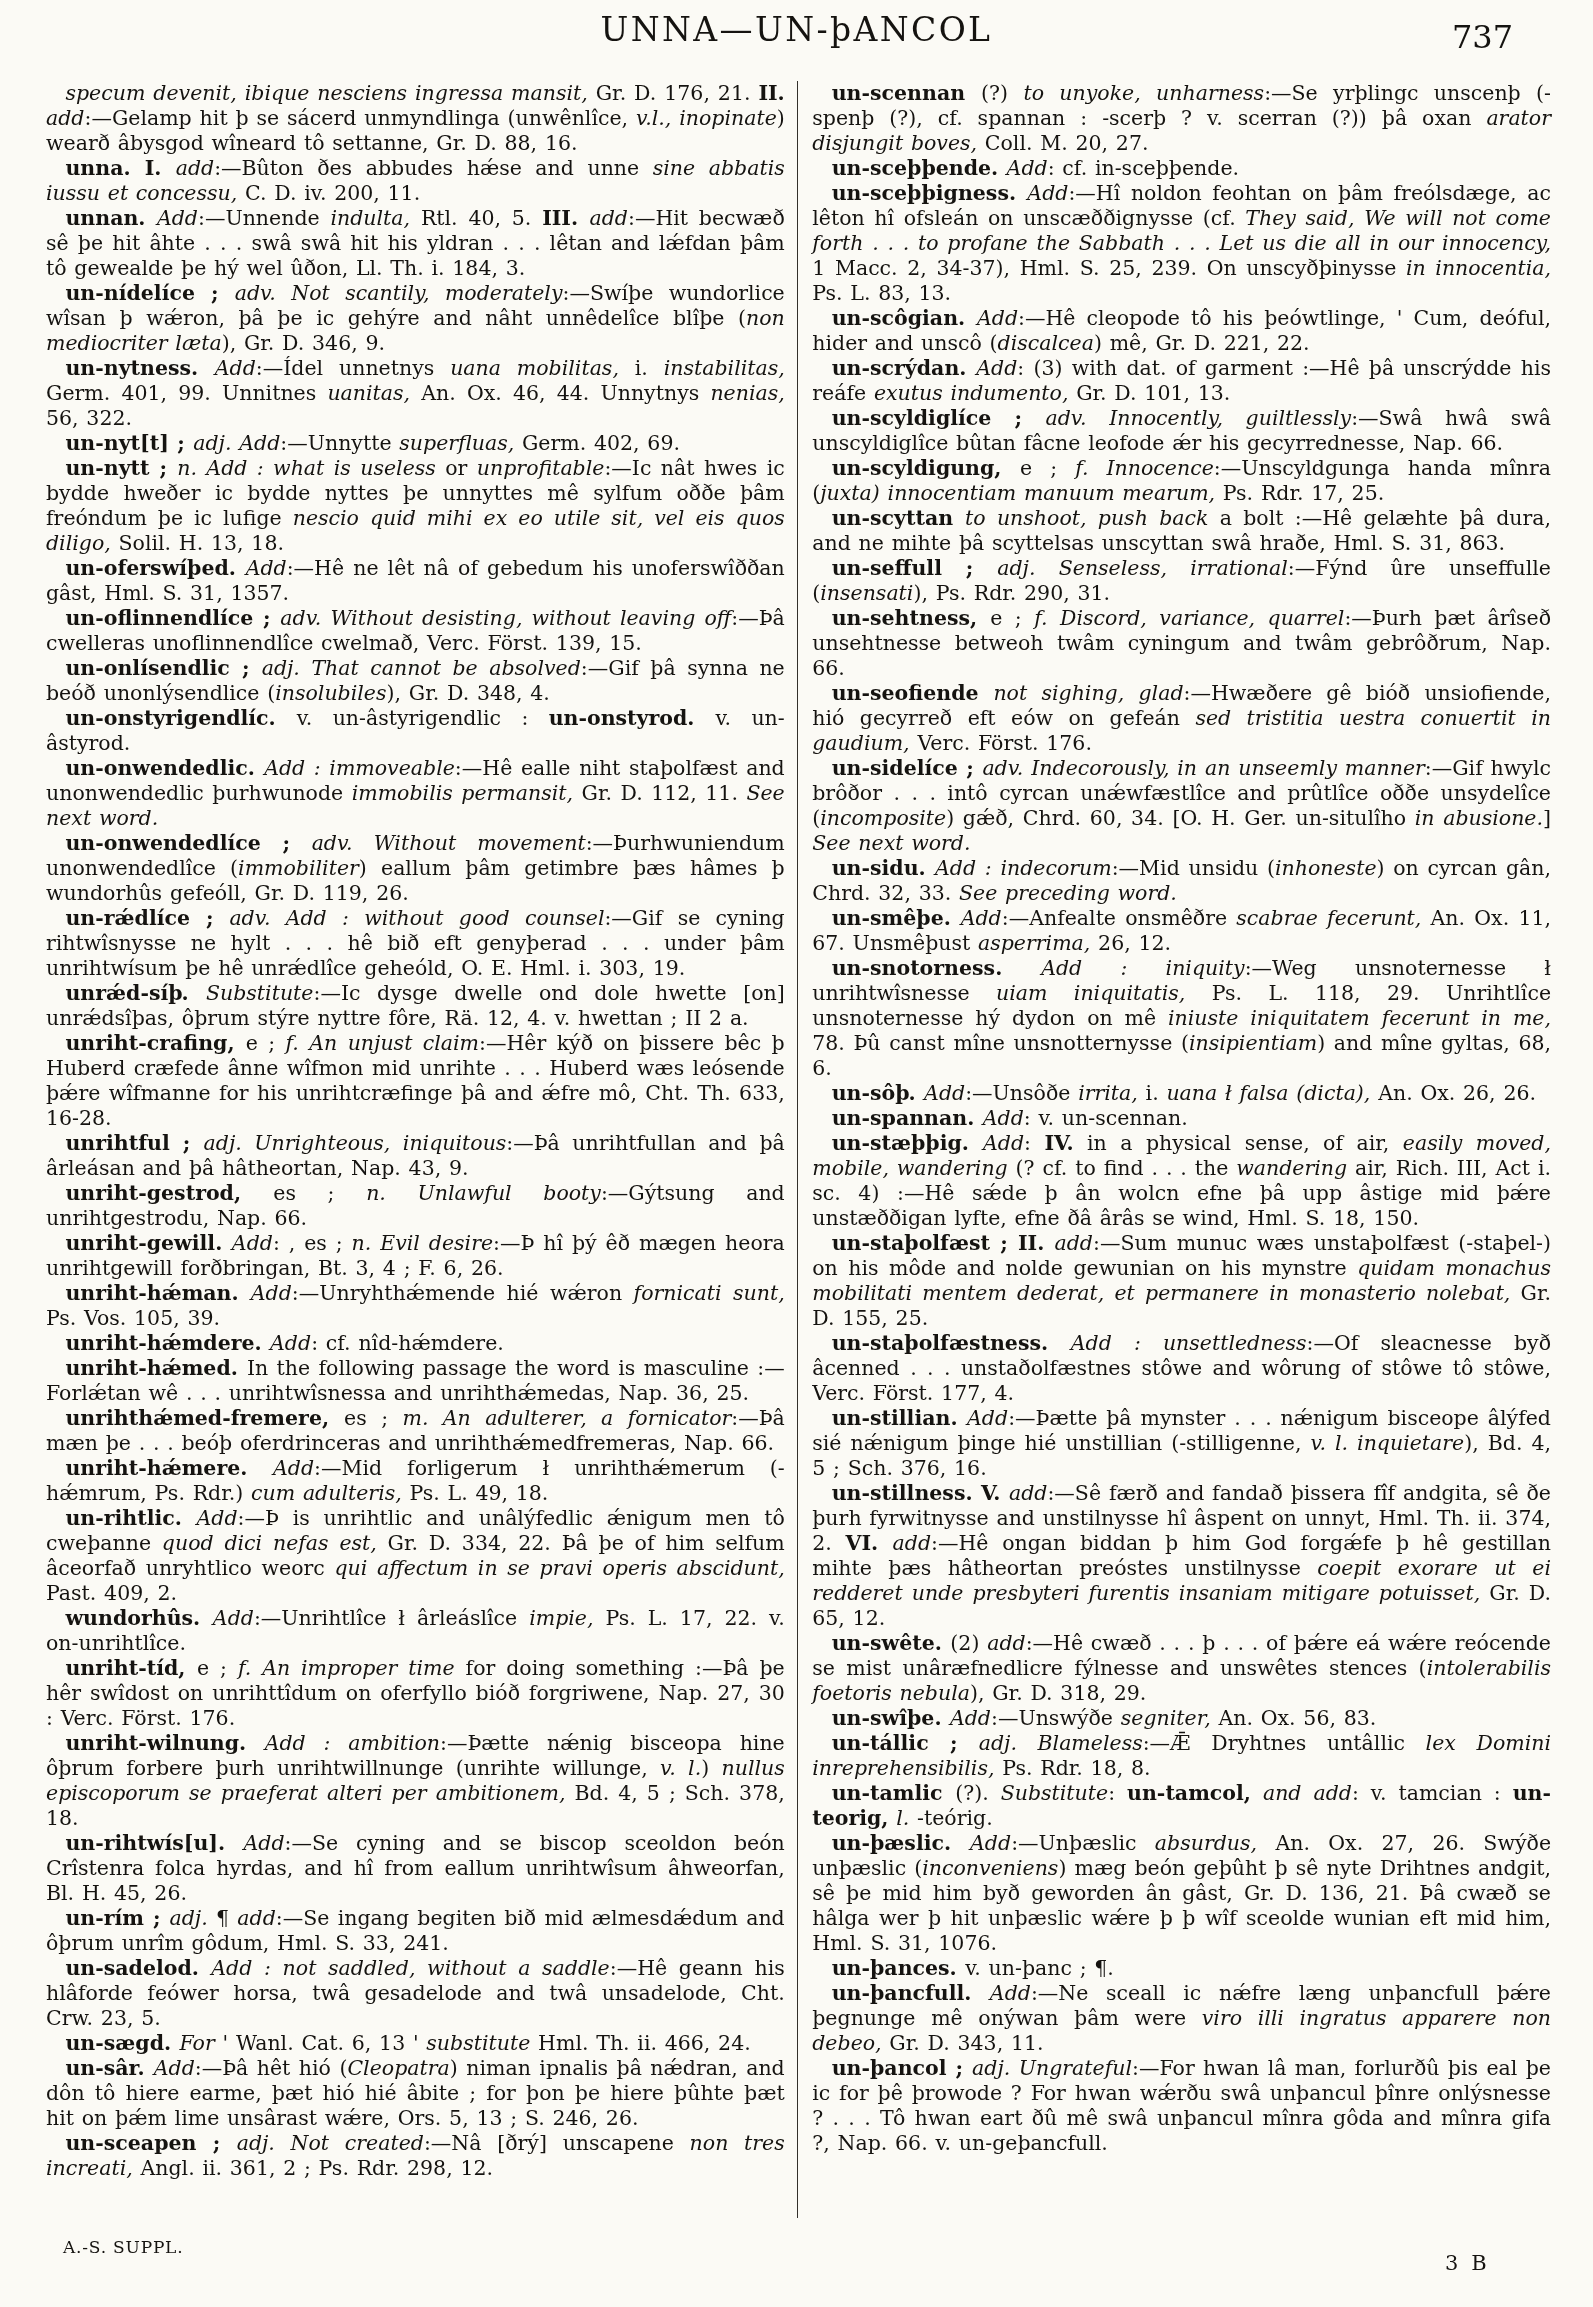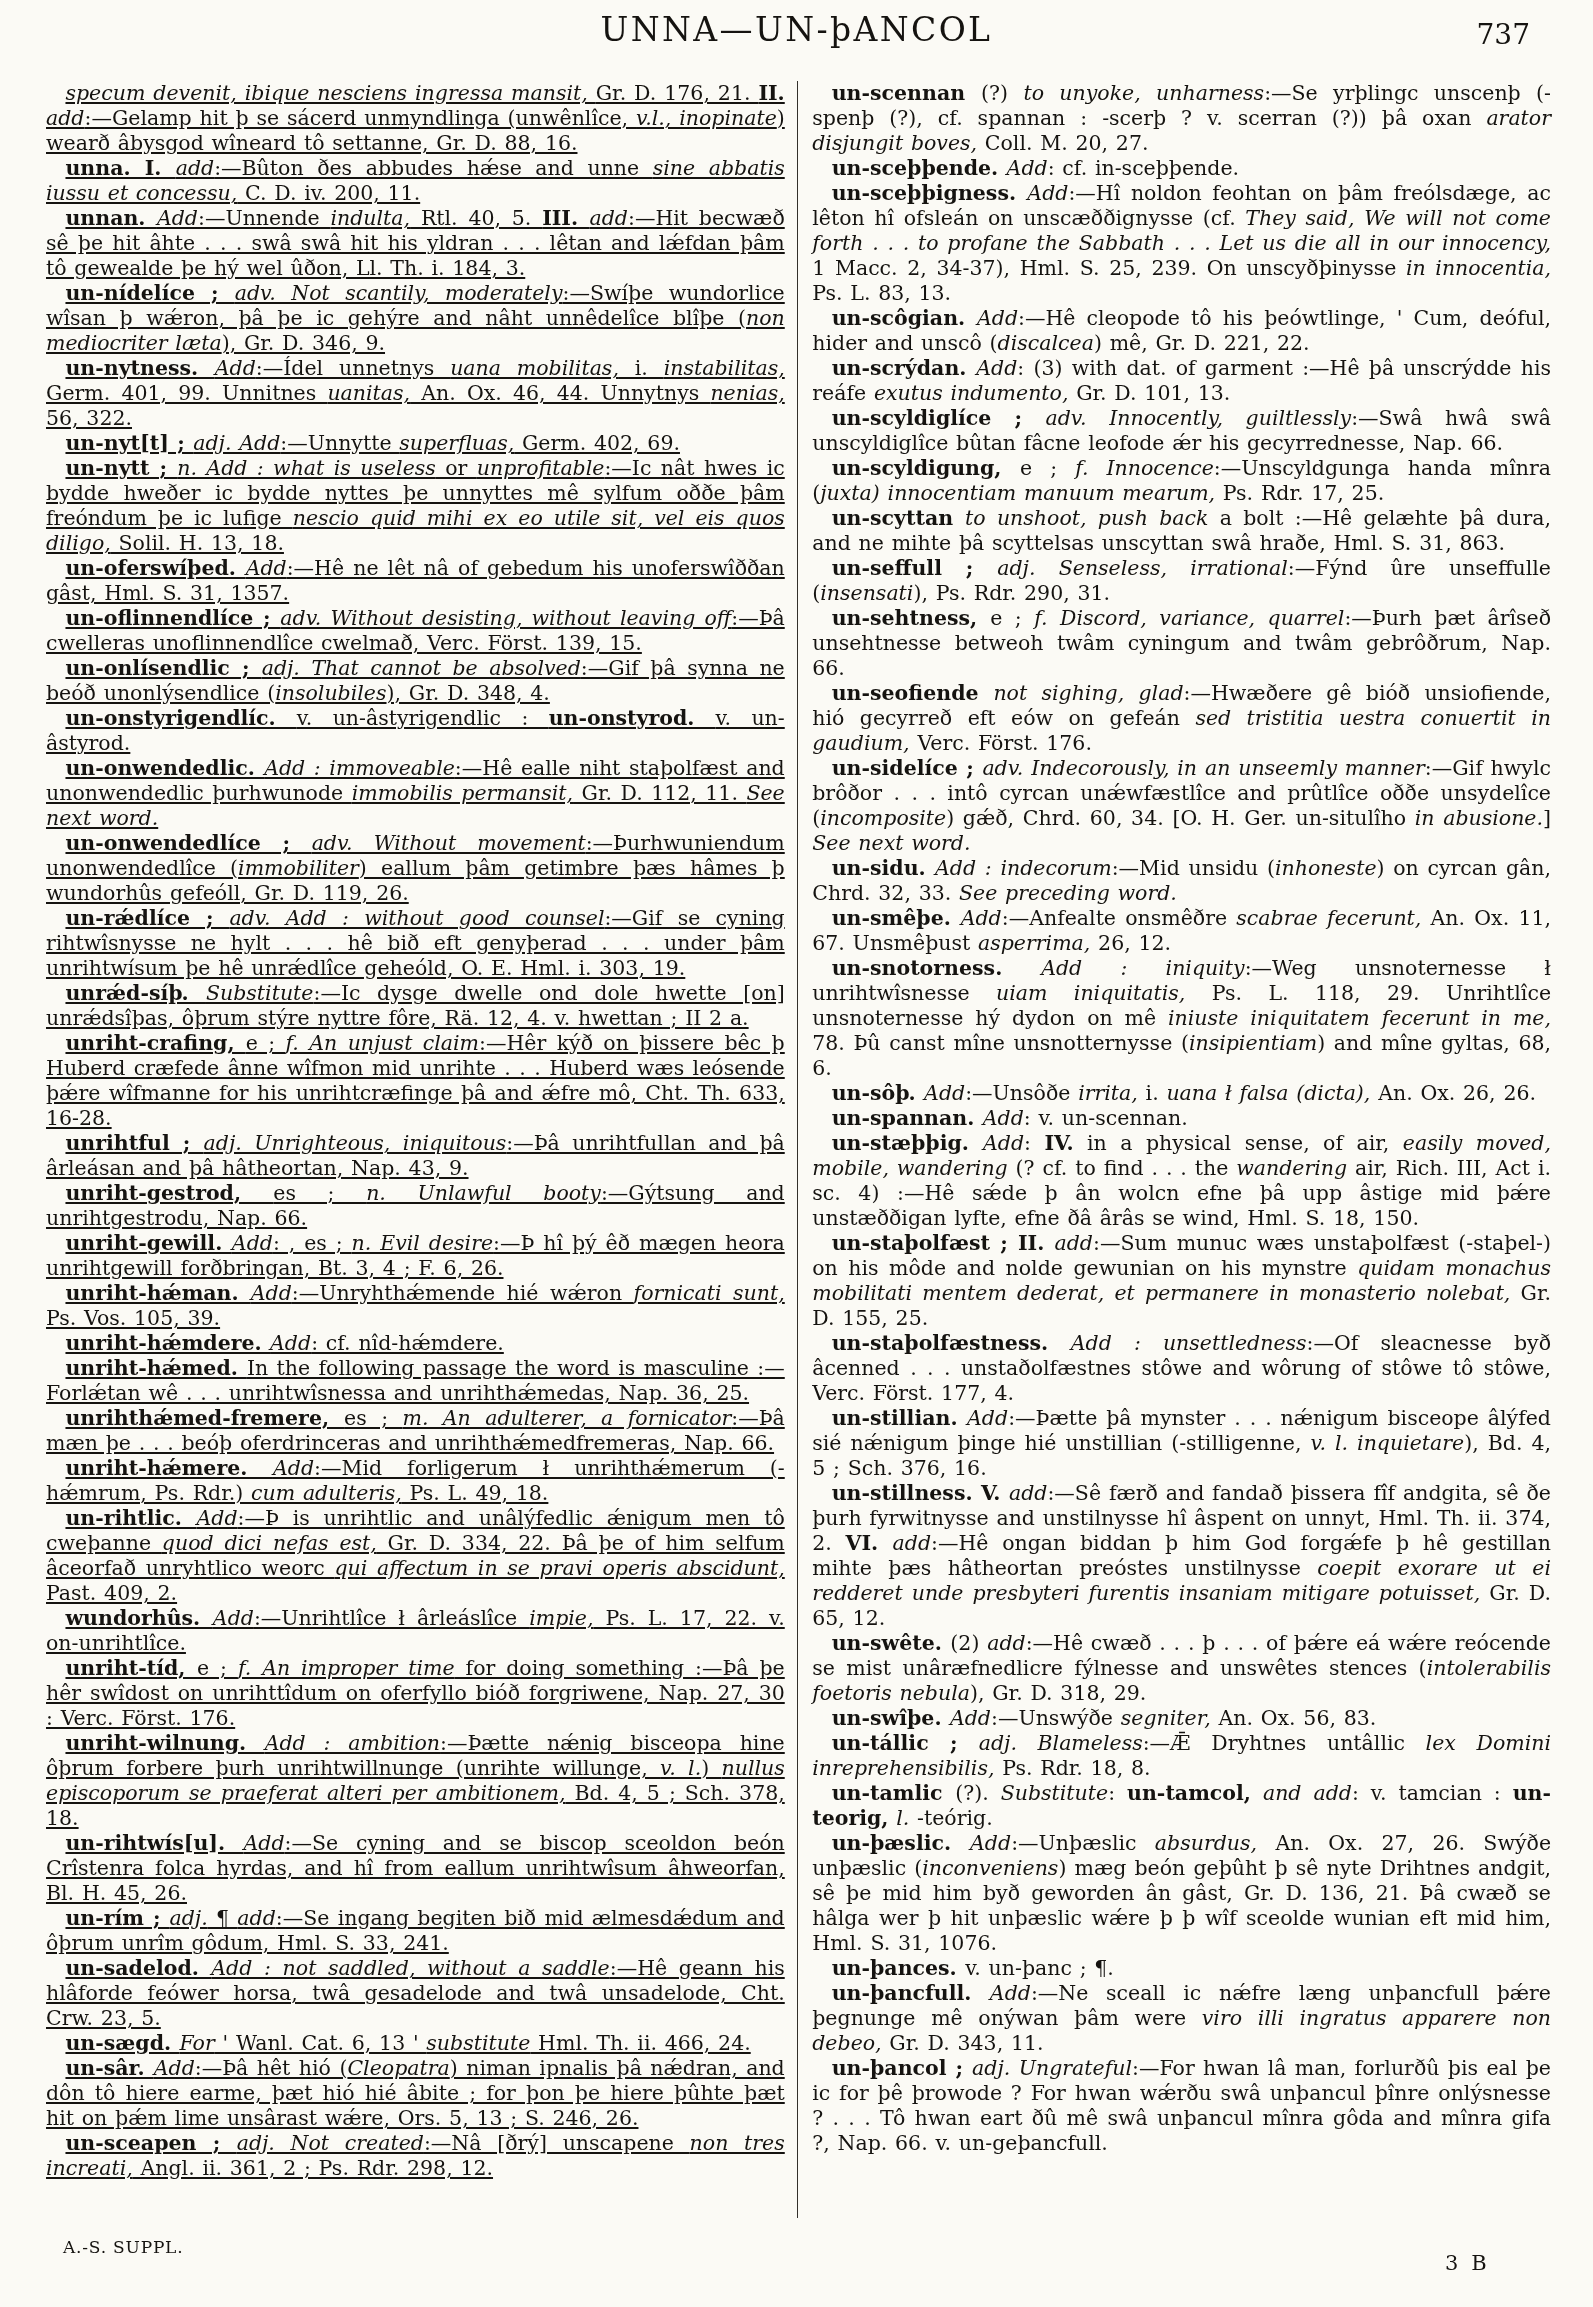--- a/index.html
+++ b/index.html
@@ -10,30 +10,30 @@
     color:#151310;
     overflow:hidden;
   }
   .page{position:absolute;inset:0;}
   .running-head{
     position:absolute;top:9.7px;left:0;width:100%;
     text-align:center;font-size:33px;letter-spacing:2.4px;
     font-weight:normal;
   }
   .page-number{
-    position:absolute;top:18px;right:63px;font-size:28px;
+    position:absolute;top:18px;right:80px;font-size:32px;
   }
   .text-block{
     position:absolute;top:81px;left:46px;right:42px;bottom:89px;
     display:flex;
   }
   .col{
     flex:1 1 0;min-width:0;
   }
-  .col-left{padding-right:12px;border-right:1.6px solid #33302b;text-decoration:underline;}
+  .col-left{padding-right:12px;border-right:1.6px solid #33302b;}
   .col-right{padding-left:14.5px;}
   .entry{
     margin:0;text-align:justify;text-indent:0.95em;
     font-size:20.5px;line-height:25px;
     word-spacing:0.06em;
     hyphens:none;
   }
   .b{font-weight:bold;}
   .i{font-style:italic;}
   .sig-left{

